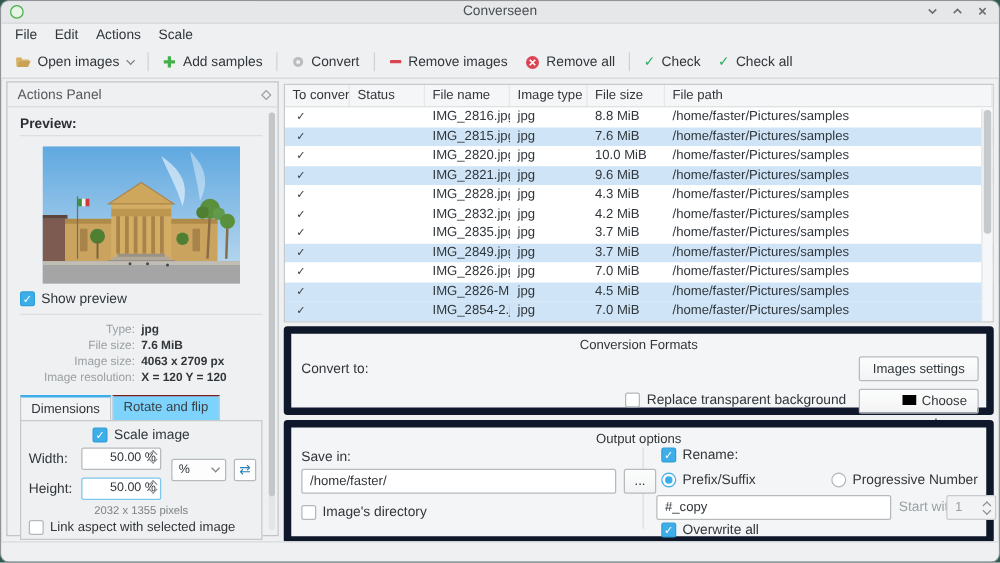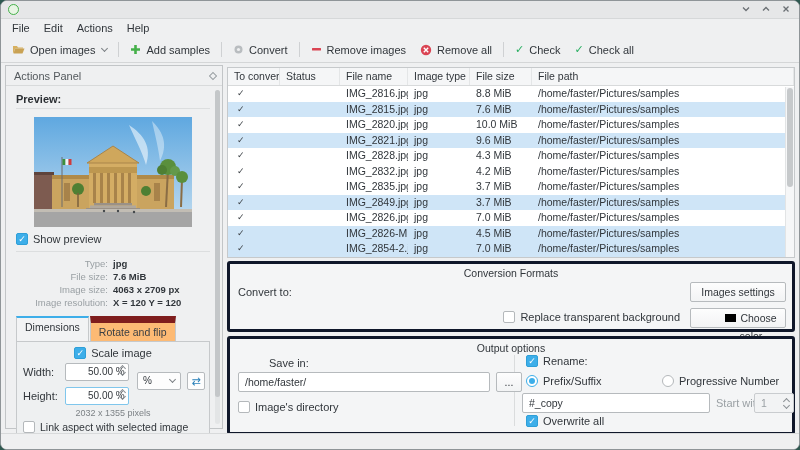--- a/index.html
+++ b/index.html
@@ -40,21 +40,21 @@
   .preview-img { display:block; width:158px; height:110px; margin:8px auto 6px auto; }
   .row-check { display:flex; align-items:center; gap:5px; font-size:11px; margin:3px 0 6px 0; }
   .hr { border-top:1px solid #dcdedf; margin:4px 0 6px 0; }
   .info-grid { display:grid; grid-template-columns:92px auto; column-gap:5px; row-gap:2px; font-size:9.5px; }
   .info-label { color:#9aa0a4; text-align:right; }
   .info-value { font-weight:bold; color:#31363b; }
 
   .tabs { display:flex; margin-top:8px; }
   .tab { font-size:10.5px; padding:3px 8px 3px 8px; border:1px solid #c6c9cb; border-bottom:none; }
   .tab.active { background:#f2f3f4; border-top:2px solid #3daee9; color:#31363b; }
-  .tab.inactive { background:#fdba74; color:#3a3f44; margin-left:1px; border-top:7px solid #7f1d1d; }
+  .tab.inactive { background:#7dd3fc; color:#3a3f44; margin-left:1px; border-top:1px solid #7f1d1d; }
   .tab-panel { position:relative; height:96px; border:1px solid #c6c9cb; background:#eef0f1; }
   .scale-row { display:flex; justify-content:center; margin-top:5px; }
   .dim-label { position:absolute; font-size:11px; color:#31363b; }
   .spin { position:absolute; width:64px; height:18px; background:#fff; border:1px solid #b6babd; border-radius:2px; font-size:10px; line-height:16px; padding-left:22px; color:#31363b; }
   .spin.focus { border-color:#7fc6ec; }
   .spin-arrows { position:absolute; right:3px; top:1px; display:flex; flex-direction:column; gap:1px; }
   .sa { width:5px; height:5px; border-right:1.2px solid #8b9094; border-bottom:1.2px solid #8b9094; }
   .sa.up { transform:rotate(-135deg); margin-top:1px; }
   .sa.dn { transform:rotate(45deg); margin-top:-2px; }
   .unit-select { position:absolute; left:120px; top:30px; width:44px; height:18px; background:#fdfdfd; border:1px solid #b6babd; border-radius:2px; font-size:10px; line-height:16px; padding-left:5px; }
@@ -79,21 +79,21 @@
   .t-header { display:grid; grid-template-columns:52px 60px 68px 62px 62px 1fr; height:18px; background:#f5f6f7; border-bottom:1px solid #d8dadb; font-size:10.5px; color:#31363b; }
   .t-header > div { line-height:17px; padding-left:6px; border-right:1px solid #e4e6e7; white-space:nowrap; overflow:hidden; }
   .t-row { display:grid; grid-template-columns:52px 60px 68px 62px 62px 1fr; height:15.5px; font-size:10.5px; background:#fff; }
   .t-row > div { line-height:15px; padding-left:6px; white-space:nowrap; overflow:hidden; }
   .t-row .c-name { text-align:right; padding-right:6px; }
   .t-row .c-check { padding-left:9px; font-size:9px; color:#3a3f44; }
   .t-scroll { position:absolute; right:0; top:19px; bottom:0; width:9px; background:#f6f7f8; border-left:1px solid #e2e4e5; }
   .t-thumb { position:absolute; top:1px; left:1px; width:6px; height:58%; background:#c6c9cb; border-radius:3px; }
 
   
-  .groupbox { position:absolute; left:226px; right:4px; background:#f4f5f6; border:3px solid #0f172a; border-radius:3px; }
+  .groupbox { position:absolute; left:226px; right:4px; background:#f4f5f6; border:6px solid #0f172a; border-radius:3px; }
   .gb-title { position:absolute; top:3px; left:0; right:0; text-align:center; font-size:10.5px; color:#31363b; }
   .gb-conv { top:198px; height:71px; }
   .gb-out  { top:273px; height:99px; }
   .lbl { position:absolute; font-size:11px; color:#31363b; white-space:nowrap; }
   .lbl.gray { color:#9aa0a4; }
   .input, .selectbox, .btn { position:absolute; height:20px; border:1px solid #b6babd; border-radius:2px; font-size:10.5px; }
   .input { background:#fff; line-height:18px; padding-left:6px; color:#31363b; }
   .selectbox { background:#fdfdfd; line-height:18px; padding-left:6px; color:#31363b; }
   .selectbox .chev { position:absolute; right:7px; top:7px; }
   .btn { background:linear-gradient(#fdfdfd,#f2f3f4); text-align:center; line-height:18px; color:#31363b; }
@@ -102,38 +102,39 @@
   .color-swatch { display:inline-block; width:11px; height:8px; background:#000; margin-right:4px; }
   .spin2 { position:absolute; width:40px; height:20px; background:#f2f3f4; border:1px solid #c9cccf; border-radius:2px; font-size:10.5px; line-height:18px; padding-left:6px; color:#9aa0a4; }
 </style>
 </head>
 <body>
 
 <div class="window">
 
   <div class="titlebar">
     <span class="app-icon"></span>
+    <div class="title-text">Converseen</div>
     <div class="win-controls">
       <svg width="10" height="10" viewBox="0 0 10 10">
           <polyline points="2,3.5 5,6.5 8,3.5" fill="none" stroke="#6b7074" stroke-width="1.3"></polyline>
         </svg>
       <svg width="10" height="10" viewBox="0 0 10 10">
           <polyline points="2,6.5 5,3.5 8,6.5" fill="none" stroke="#6b7074" stroke-width="1.3"></polyline>
         </svg>
       <svg width="10" height="10" viewBox="0 0 10 10">
           <path d="M2.5 2.5 L7.5 7.5 M7.5 2.5 L2.5 7.5" stroke="#6b7074" stroke-width="1.3"></path>
         </svg>
     </div>
   </div>
 
   <div class="menubar">
     <span class="menu-item">File</span>
     <span class="menu-item">Edit</span>
     <span class="menu-item">Actions</span>
-    <span class="menu-item">Help</span>
+    <span class="menu-item">Scale</span>
   </div>
 
   <div class="toolbar">
     <div class="tb-btn">
       <svg width="13" height="11" viewBox="0 0 13 11">
           <path d="M1 2 h4 l1 1.5 h5 v1 H3 L1.5 9 H1 Z" fill="#d7b05f"></path>
           <path d="M3 4.5 h9.5 L10.5 9.5 H1.5 Z" fill="#c9a254"></path>
         </svg>
       <span>Open images</span>
       <span class="chev"></span>
@@ -419,21 +420,21 @@
       </div>
       <div class="btn" style="right:6px; top:44px; width:96px;padding-left:26px;">
         <span class="color-swatch"></span><span>Choose color</span>
       </div>
     </div>
 
     <div class="groupbox gb-out">
       <div class="gb-title">Output options</div>
       <div class="out-divider"></div>
 
-      <span class="lbl" style="left:8px; top:18px;margin-left:31px;">Save in:</span>
+      <span class="lbl" style="left:8px; top:18px;">Save in:</span>
       <div class="input" style="left:8px; top:33px; width:252px;">/home/faster/</div>
       <div class="btn" style="left:266px; top:33px; width:26px;">...</div>
       <div class="check-inline" style="left:8px; top:62px;">
         <span class="cb off">
             <span class="tick">✓</span>
           </span>
         <span>Image's directory</span>
       </div>
 
       <div class="check-inline" style="left:296px; top:16px;">

